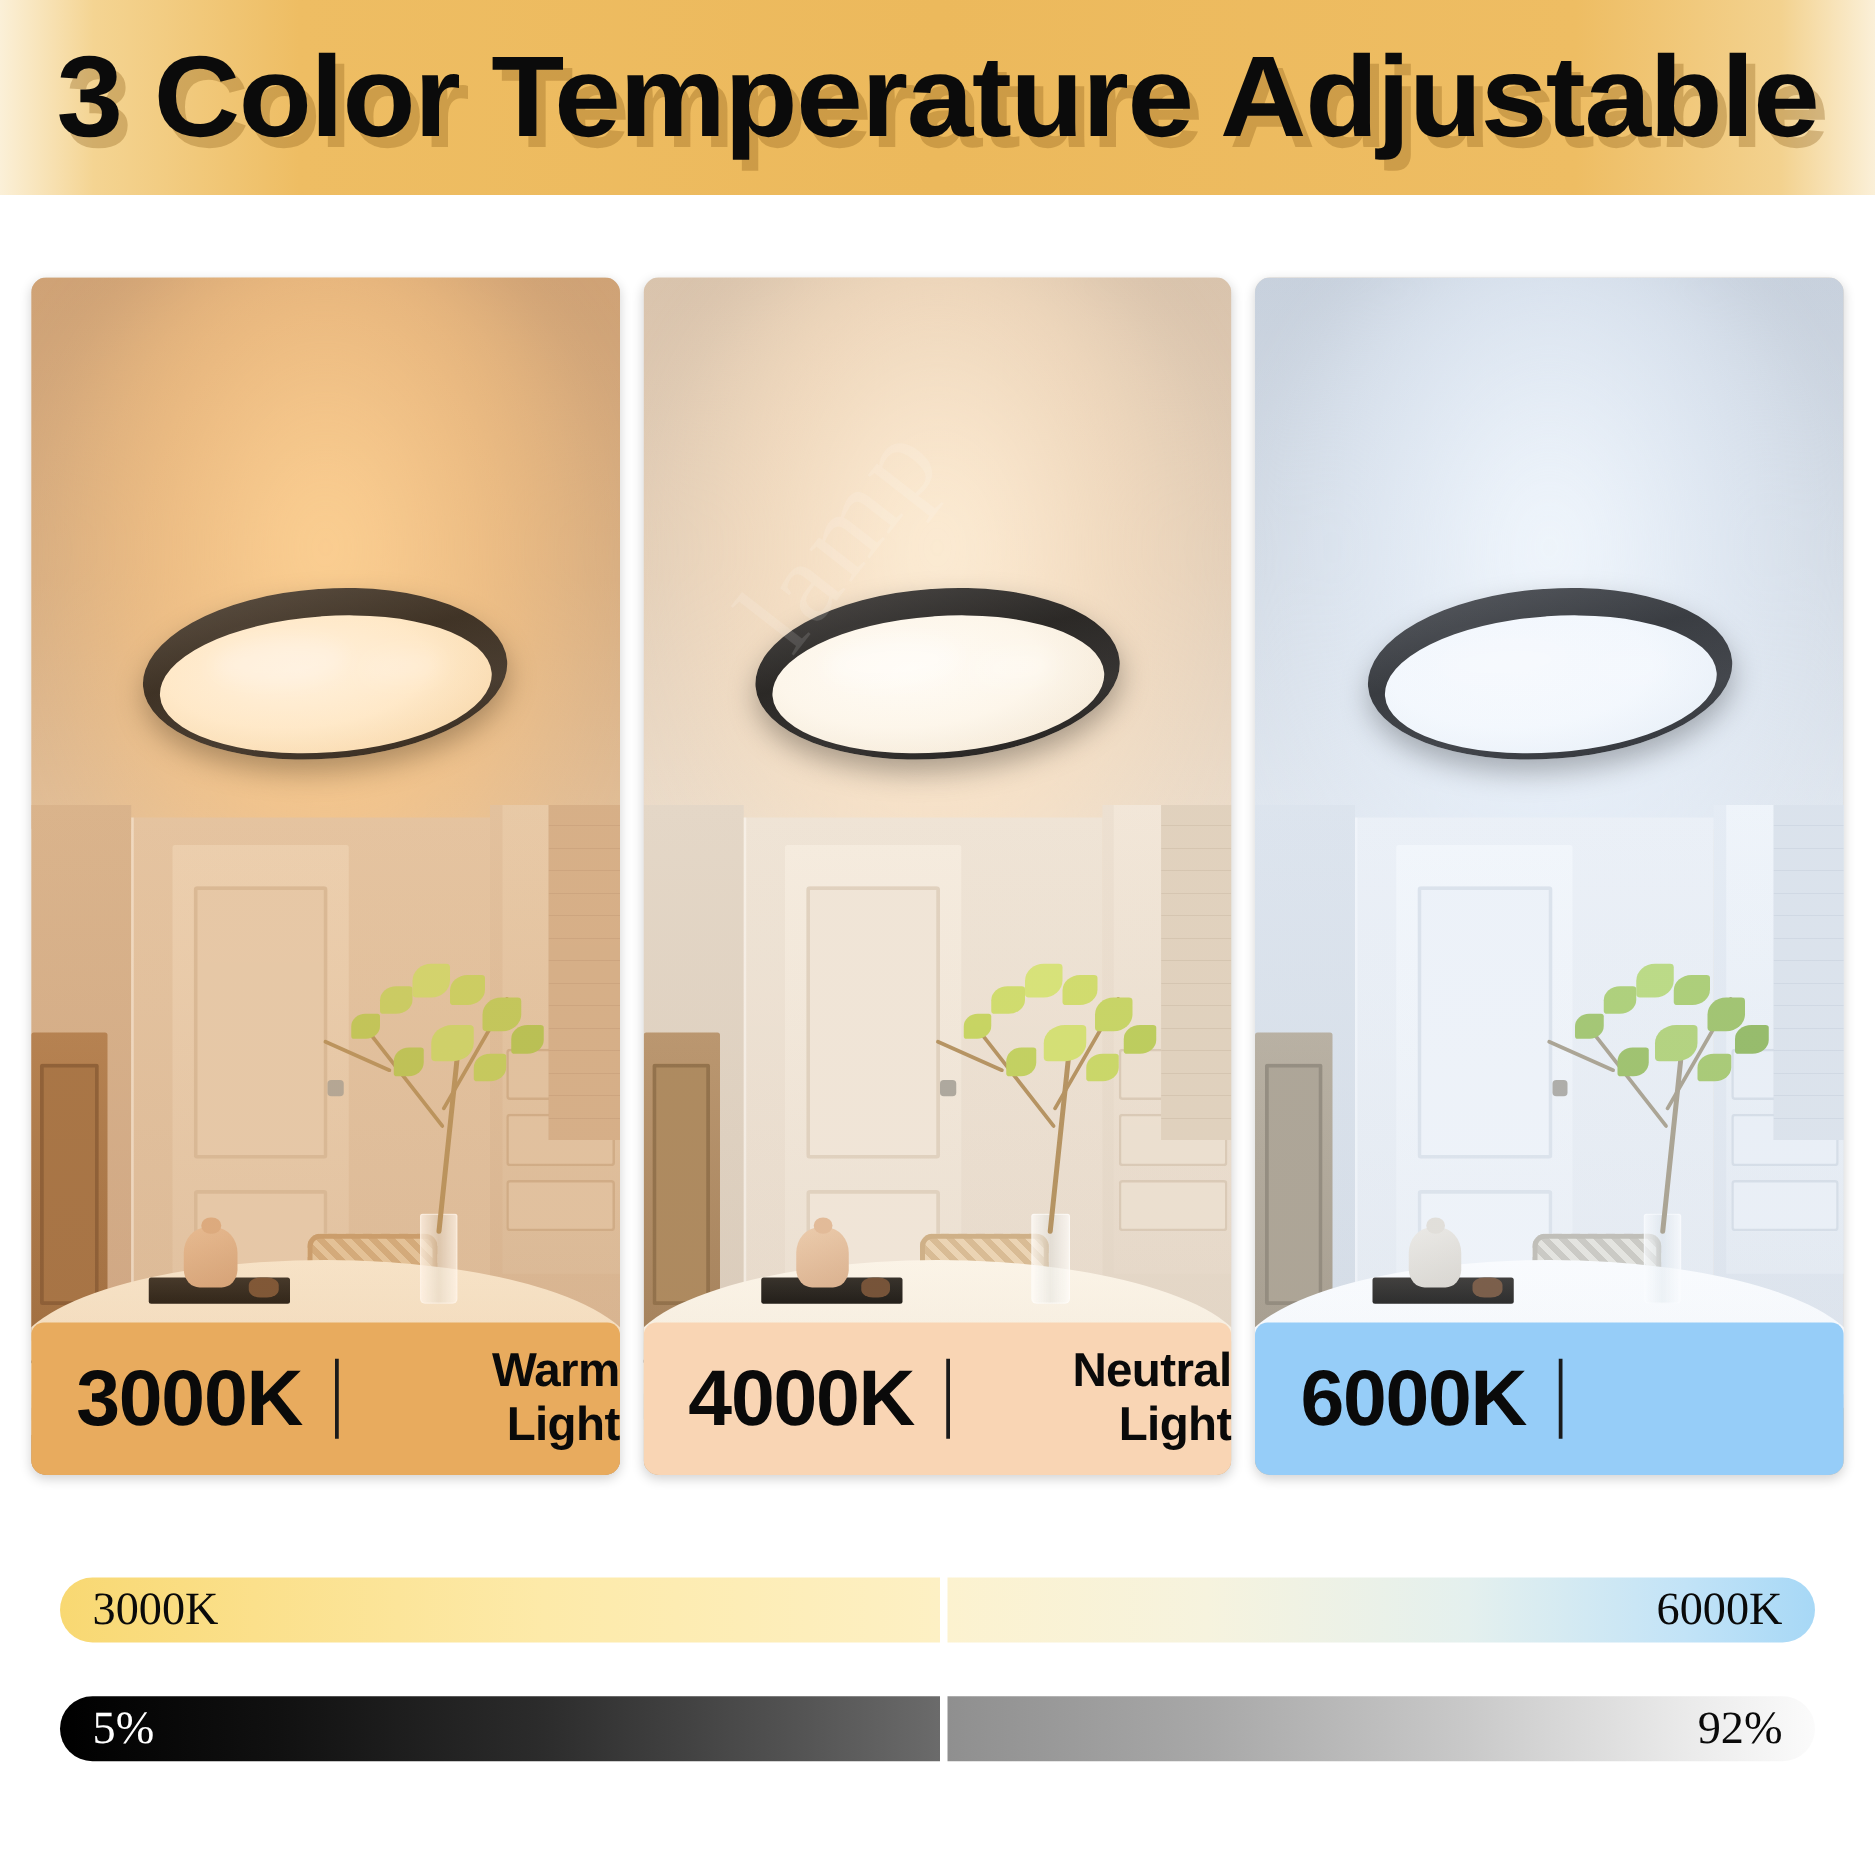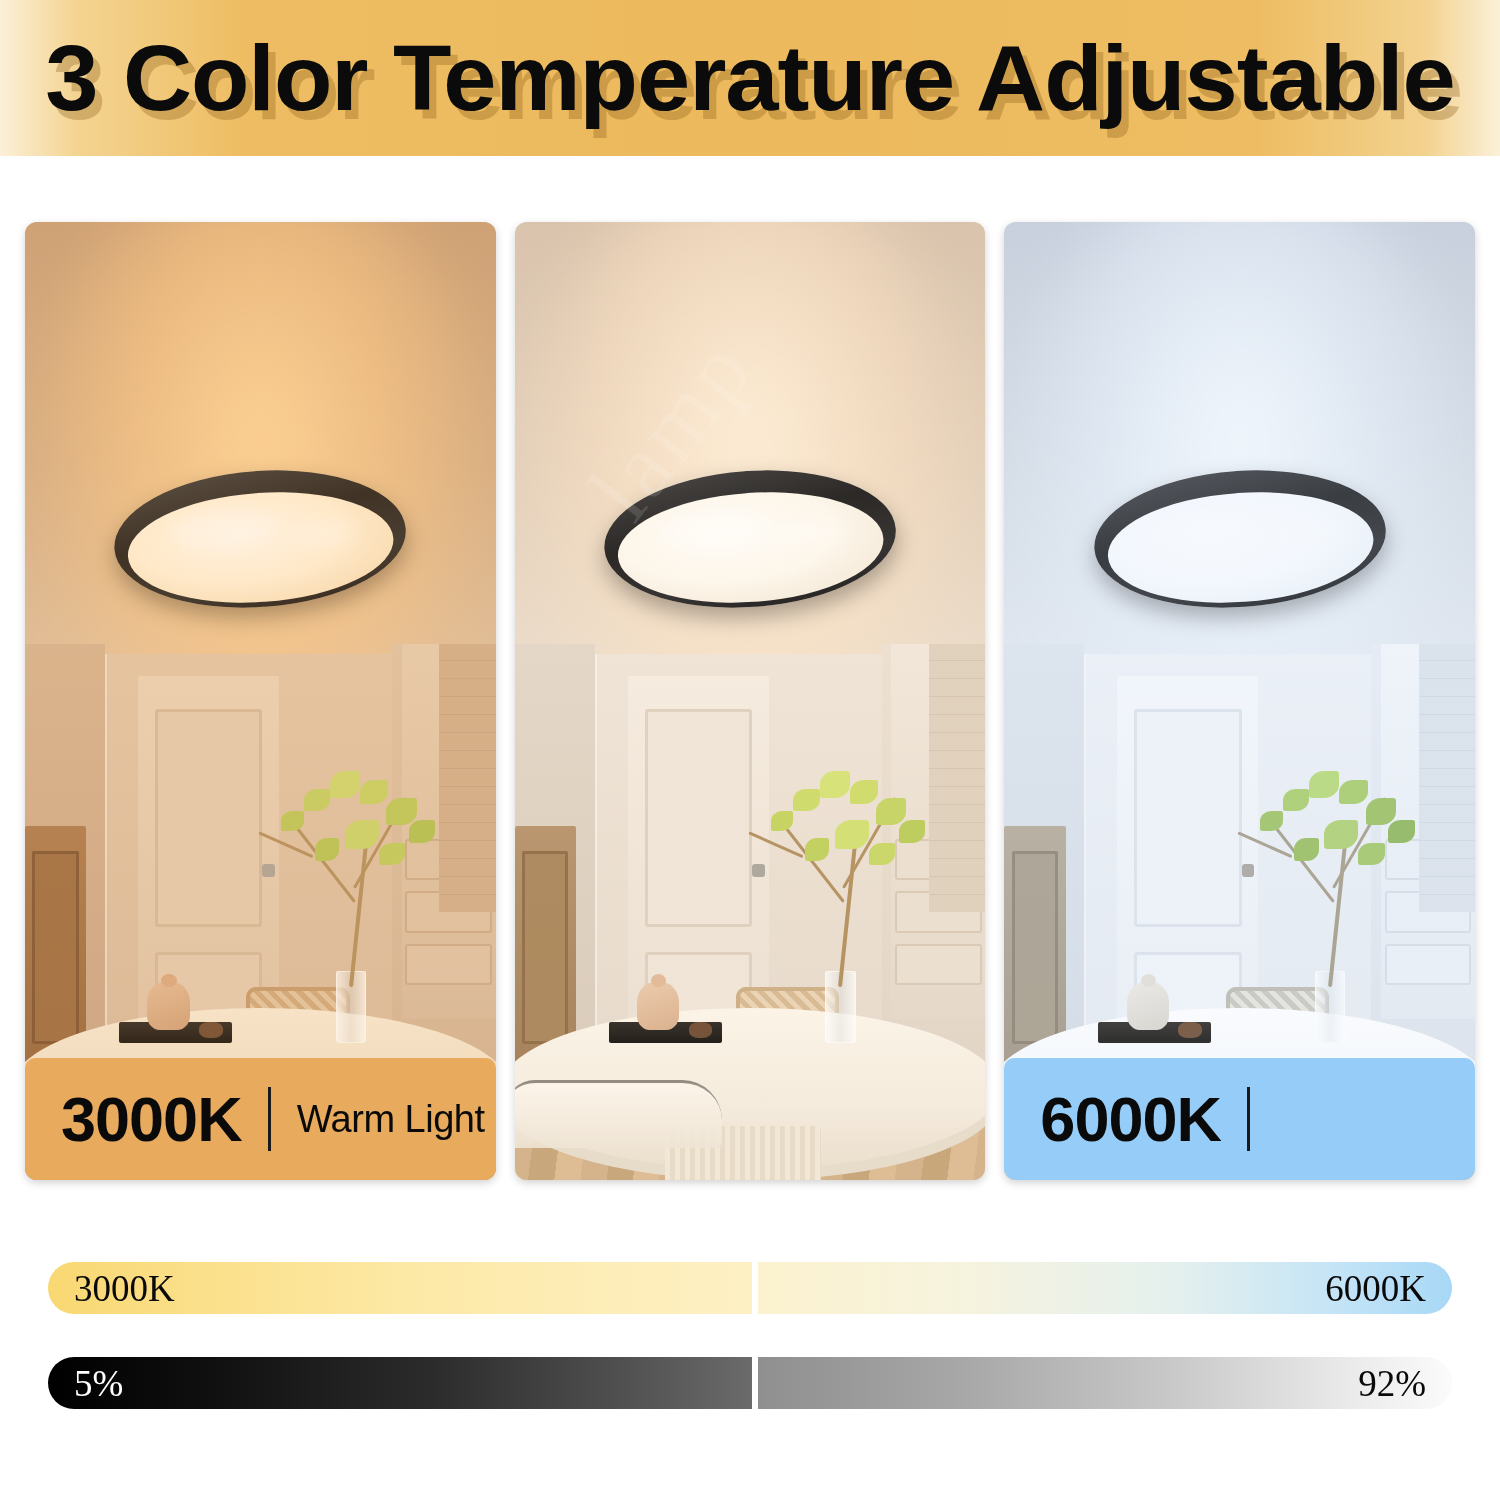--- a/index.html
+++ b/index.html
@@ -167,23 +167,24 @@
   }
   .label-k{
     font-size:63px;font-weight:bold;color:#0a0a0a;
     margin-left:36px;letter-spacing:-1px;
     font-family:"Liberation Sans", sans-serif;
   }
   .label-div{
     width:3px;height:64px;background:#1a1a1a;margin:0 26px;
   }
   .label-name{
-    font-size:38px;font-weight:normal;color:#0a0a0a;
+    font-size:38px;font-weight:bold;color:#0a0a0a;
     letter-spacing:-.5px;
     font-family:"Liberation Sans", sans-serif;
+    text-align:right;
   }
 
   
   .slider{
     position:absolute;left:48px;width:1404px;height:52px;
     display:flex;
   }
   .slider-seg{position:relative;height:100%;}
   .seg-l{flex:0 0 704px;border-radius:26px 0 0 26px;}
   .seg-gap{flex:0 0 6px;background:#ffffff;}
@@ -343,20 +344,25 @@
           <div class="leaf" style="left:74%;top:26%;width:14%;height:10%;background:#b8cb57;"></div>
           <div class="leaf" style="left:40%;top:26%;width:18%;height:13%;background:#d1df70;"></div>
           <div class="leaf" style="left:24%;top:34%;width:13%;height:10%;background:#becf5b;"></div>
           <div class="leaf" style="left:58%;top:36%;width:14%;height:10%;background:#c6d663;"></div>
         </div>
         <div class="chair-front" style="background:linear-gradient(180deg,rgba(251,245,235,.96),rgba(238,229,214,.90));"></div>
       </div>
       <div class="tone" style="background:linear-gradient(180deg,rgba(255,226,186,.10),rgba(255,221,185,.06));"></div>
       <div class="watermark">lamp</div>
     </div>
+    <div class="label-bar" style="background:#f9d5b4;">
+      <span class="label-k">4000K</span>
+      <span class="label-div"></span>
+      <span class="label-name">Neutral Light</span>
+    </div>
   </div>
 
   <div class="panel">
     <div class="scene">
       <div class="ceiling" style="background:linear-gradient(180deg,#c6cdd6 0%,#d5dbe2 55%,#e4e9ef 100%);">
         <div class="ceiling-glow" style="background:radial-gradient(ellipse at 50% 40%,rgba(250,253,255,.98) 0%,rgba(238,245,253,.58) 38%,rgba(238,245,253,0) 70%);"></div>
       </div>
       <div class="lamp">
         <div class="lamp-body"></div>
         <div class="lamp-diffuser" style="background:radial-gradient(ellipse at 42% 38%,#ffffff 0%,#fbfdff 48%,#eef3f8 86%,#dfe6ee 100%);"></div>

